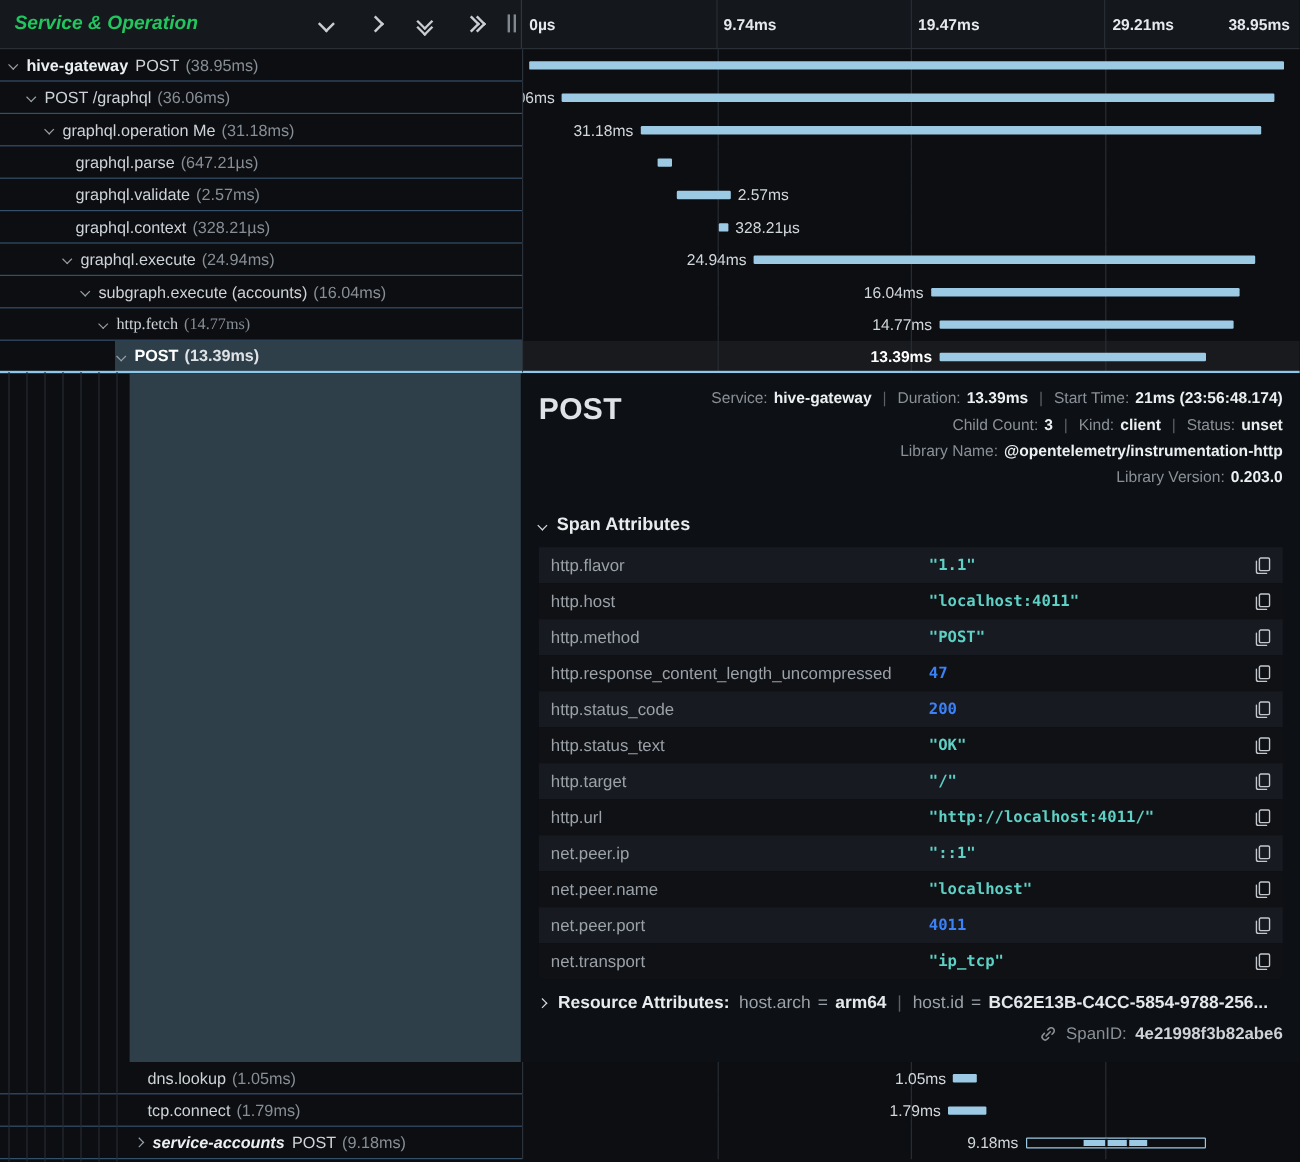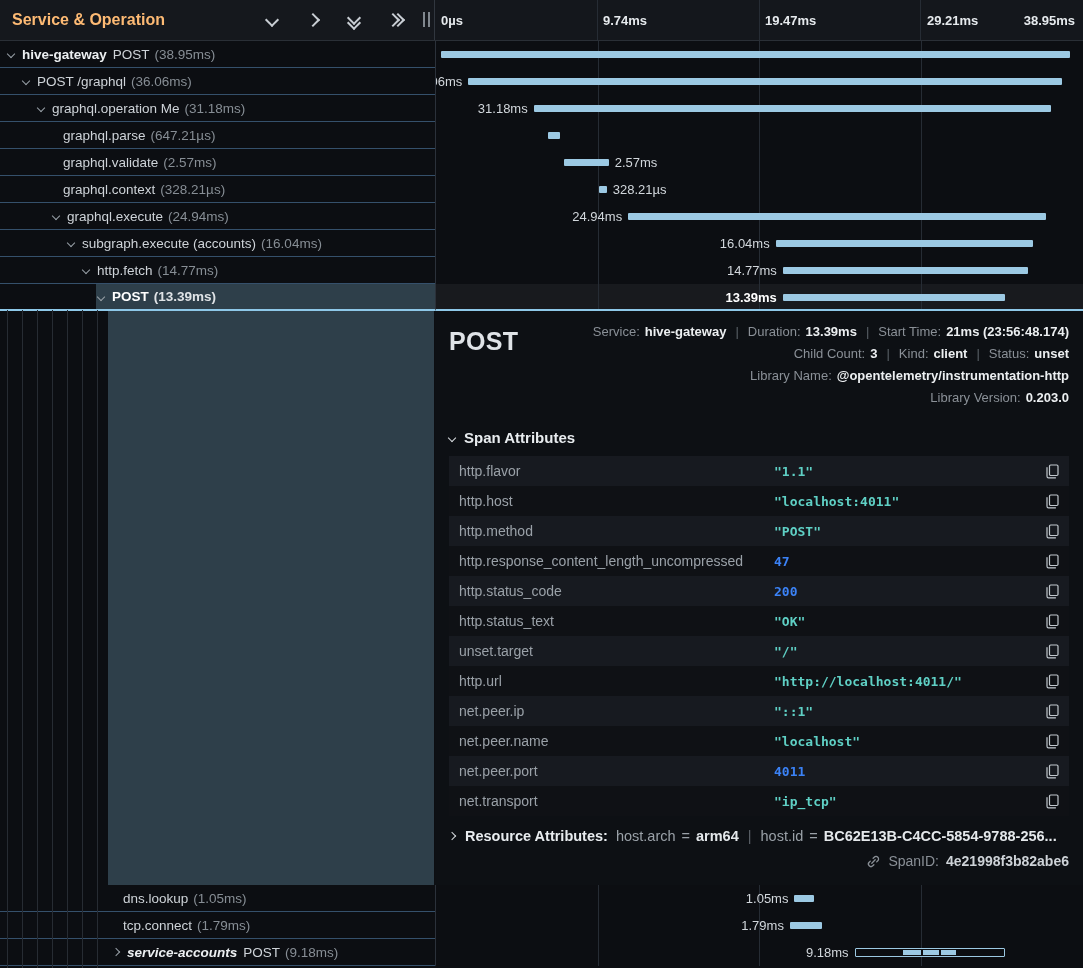--- a/index.html
+++ b/index.html
@@ -8,21 +8,21 @@
     background:#0c0e12;color:#d6dade;
     font-family:"Liberation Sans",sans-serif;
     -webkit-font-smoothing:antialiased;
   }
   .app{position:absolute;inset:0;display:flex;flex-direction:column;}
 
   
   .header{display:flex;height:40px;flex:0 0 40px;border-bottom:1px solid #2a2f36;}
   .header-left{width:435px;flex:0 0 435px;box-sizing:border-box;display:flex;align-items:center;
     padding:0 10px 0 12px;background:#15181d;position:relative;border-right:1px solid #31373f;}
-  .header-title{font-size:16px;font-weight:700;color:#fdba74;white-space:nowrap;}
+  .header-title{font-size:16px;font-weight:700;color:#22c55e;white-space:nowrap;font-style:italic;}
   .header-icons{margin-left:auto;display:flex;align-items:center;gap:27px;margin-right:22px;}
   .hicon{display:inline-flex;align-items:center;justify-content:center;width:14px;height:14px;cursor:pointer;}
   .chev{display:inline-block;width:8px;height:8px;border-right:2px solid #c9ced4;border-bottom:2px solid #c9ced4;}
   .down{transform:rotate(45deg);}
   .right{transform:rotate(-45deg);}
   .dblv{display:flex;flex-direction:column;}
   .dblv .chev+.chev{margin-top:-5px;}
   .dblh{display:flex;align-items:center;}
   .dblh .chev+.chev{margin-left:-5px;}
   .grip{position:absolute;right:4px;top:12px;display:flex;gap:3px;cursor:col-resize;}
@@ -224,21 +224,21 @@
           <i class="tchev down"></i>
           <span class="op">subgraph.execute (accounts)</span>
           <span class="dur">(16.04ms)</span>
         </div>
         <div class="time-cell gridbg">
           <div class="bar" style="left: 52.5%; width: 39.7%;"></div>
           <div class="bar-label" style="right: calc(47.5% + 6px);">16.04ms</div>
         </div>
       </div>
       <div class="row">
-        <div class="tree-cell" style="padding-left: 83px;">
+        <div class="tree-cell" style="padding-left: 83px; font-family: Liberation Serif, serif;">
           <i class="tchev down"></i>
           <span class="op">http.fetch</span>
           <span class="dur">(14.77ms)</span>
         </div>
         <div class="time-cell gridbg">
           <div class="bar" style="left: 53.6%; width: 37.9%;"></div>
           <div class="bar-label" style="right: calc(46.4% + 6px);">14.77ms</div>
         </div>
       </div>
       <div class="row selected">
@@ -354,21 +354,21 @@
             <div class="attr-key">http.status_text</div>
             <div class="attr-val str">"OK"</div>
             <button class="copy">
               <svg width="13" height="15" viewBox="0 0 13 15">
                 <rect x="3.5" y="1" width="8.5" height="10.5" rx="1.2" fill="none" stroke="#c2c8ce" stroke-width="1.2"></rect>
                 <path d="M9.5 13.8H2.6A1.6 1.6 0 0 1 1 12.2V3.6" fill="none" stroke="#c2c8ce" stroke-width="1.2" stroke-linecap="round"></path>
               </svg>
             </button>
           </div>
           <div class="attr-row">
-            <div class="attr-key">unset.target</div>
+            <div class="attr-key">http.target</div>
             <div class="attr-val str">"/"</div>
             <button class="copy">
               <svg width="13" height="15" viewBox="0 0 13 15">
                 <rect x="3.5" y="1" width="8.5" height="10.5" rx="1.2" fill="none" stroke="#c2c8ce" stroke-width="1.2"></rect>
                 <path d="M9.5 13.8H2.6A1.6 1.6 0 0 1 1 12.2V3.6" fill="none" stroke="#c2c8ce" stroke-width="1.2" stroke-linecap="round"></path>
               </svg>
             </button>
           </div>
           <div class="attr-row">
             <div class="attr-key">http.url</div>

